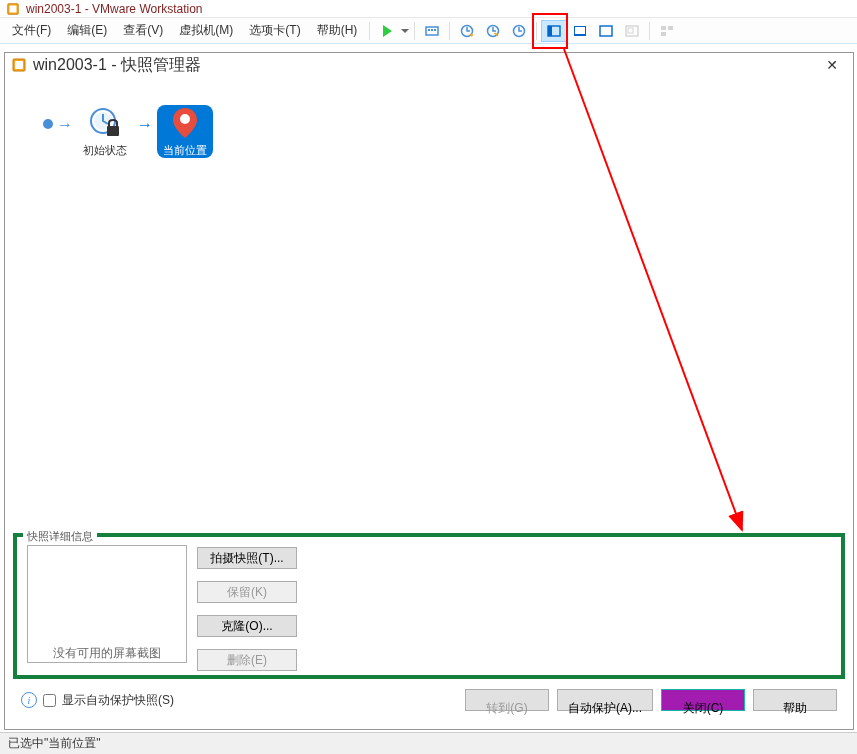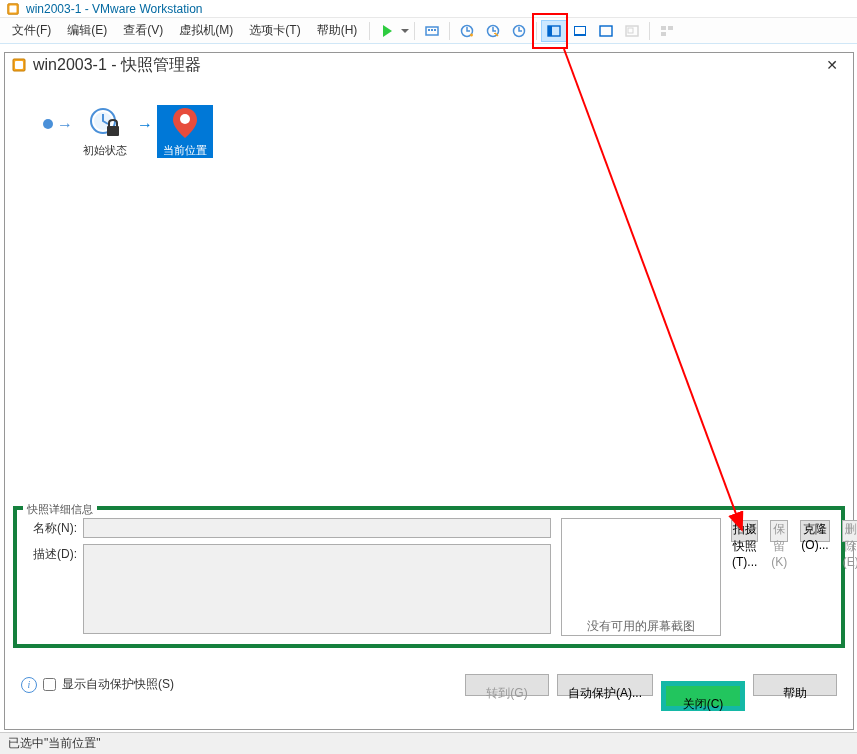--- a/index.html
+++ b/index.html
@@ -1,18 +1,18 @@
 <!DOCTYPE html>
 <html><head>
 <meta charset="utf-8">
 <style>
 * { box-sizing: border-box; margin: 0; padding: 0; font-family: "Microsoft YaHei", "Segoe UI", sans-serif; }
 body { width: 857px; height: 754px; background: #fff; font-size: 12px; color: #333; position: relative; overflow: hidden; }
 
-.titlebar { height: 18px; display: flex; align-items: center; padding: 0 6px; color: #0369a1; font-size: 12px; border-bottom: 1px solid #e8e8e8; }
+.titlebar { height: 18px; display: flex; align-items: center; padding: 0 6px; color: #7f1d1d; font-size: 12px; border-bottom: 1px solid #e8e8e8; }
 .titlebar .app-icon { width: 14px; height: 14px; margin-right: 6px; display: inline-flex; align-items: center; justify-content: center; }
 
 .menubar { height: 26px; display: flex; align-items: center; padding: 0 4px; border-bottom: 1px solid #d0e7f7; background: #fdfdfd; }
 .menubar .menu-item { padding: 3px 8px; cursor: pointer; }
 .menubar .sep { width: 1px; height: 18px; background: #ddd; margin: 0 4px; }
 .menubar .tool-btn { width: 26px; height: 22px; display: inline-flex; align-items: center; justify-content: center; cursor: pointer; position: relative; }
 .menubar .tool-btn.active { background: #cce8ff; border: 1px solid #99d1ff; }
 .menubar .tool-btn svg { width: 16px; height: 16px; }
 .play-btn svg { fill: #2ecc40; }
 .play-dd { width: 10px !important; }
@@ -28,43 +28,43 @@
 
 .dialog-body { flex: 1; padding: 8px; display: flex; flex-direction: column; }
 
 .snapshot-canvas { flex: 1; border: none; background: #fff; position: relative; padding: 20px 30px; }
 .snap-flow { display: flex; align-items: flex-start; gap: 4px; }
 .snap-dot { width: 10px; height: 10px; border-radius: 50%; background: #4a90d9; margin-top: 14px; }
 .snap-arrow { color: #4a90d9; font-size: 16px; margin-top: 9px; }
 .snap-node { display: flex; flex-direction: column; align-items: center; width: 56px; }
 .snap-node .icon-box { width: 40px; height: 36px; display: flex; align-items: center; justify-content: center; }
 .snap-node .label { font-size: 11px; margin-top: 2px; text-align: center; }
-.snap-node.selected { background: #0078d7; color: #fff; }
+.snap-node.selected { background: #0078d7; color: #fff; border-radius: 8px; }
 .snap-node.selected .label { color: #fff; }
 
 .details-frame { border: 4px solid #15803d; margin-top: 4px; padding: 8px 10px 4px; position: relative; }
 .details-frame .legend { position: absolute; top: -8px; left: 6px; background: #fff; padding: 0 4px; font-size: 11px; color: #555; }
 .details-row { display: flex; gap: 10px; }
 .details-left { flex: 1; }
 .details-left .field { display: flex; align-items: flex-start; margin-bottom: 6px; }
 .details-left .field label { width: 56px; text-align: right; padding-right: 6px; padding-top: 2px; font-size: 12px; }
 .details-left .field input, .details-left .field textarea { flex: 1; font-size: 12px; padding: 2px 4px; border: 1px solid #adadad; background: #f0f0f0; color: #888; }
 .details-left .field textarea { height: 90px; resize: none; }
 .preview-box { width: 160px; height: 118px; border: 1px solid #adadad; display: flex; align-items: flex-end; justify-content: center; font-size: 12px; color: #666; }
-.details-buttons { width: 100px; display: flex; flex-direction: row; gap: 12px; padding-top:2px;}
+.details-buttons { width: 100px; display: flex; flex-direction: column; gap: 12px; padding-top:2px;}
 .details-buttons button { height: 22px; font-size: 12px; border: 1px solid #adadad; background: #e1e1e1; cursor: pointer; }
 .details-buttons button:disabled { color: #999; background: #efefef; }
 
 .dialog-footer { display: flex; align-items: center; padding: 10px 8px; gap: 8px; }
 .dialog-footer .left { display: flex; align-items: center; gap: 6px; flex: 1; }
 .dialog-footer .info-icon { width: 16px; height: 16px; border-radius: 50%; border: 1px solid #4a90d9; color: #4a90d9; display: inline-flex; align-items: center; justify-content: center; font-size: 10px; font-style: italic; font-family: serif;}
 .dialog-footer input[type=checkbox]{ width:13px; height:13px;}
 .dialog-footer button { min-width: 84px; height: 22px; font-size: 12px; border: 1px solid #adadad; background: #e1e1e1; cursor: pointer; padding: 10px 10px; }
 .dialog-footer button:disabled { color: #999; }
-.dialog-footer button.primary { border: 5px solid #14b8a6; background: #22c55e; margin-top: 23px; }
+.dialog-footer button.primary { border: 1px solid #14b8a6; background: #a21caf; }
 
 .statusbar { position: absolute; bottom: 0; left: 0; right: 0; height: 22px; border-top: 1px solid #ccc; background: #f0f0f0; display: flex; align-items: center; padding: 0 8px; font-size: 12px; }
 
 .vm-logo { fill:#f5a623; stroke:#c77d00; stroke-width:1; }
 </style>
 </head>
 <body>
 
 <div class="titlebar">
   <span class="app-icon">
@@ -208,30 +208,20 @@
               </svg>
           </div>
           <div class="label">当前位置</div>
         </div>
       </div>
     </div>
 
     <div class="details-frame">
       <span class="legend">快照详细信息</span>
       <div class="details-row">
-        <div class="details-left">
-          <div class="field">
-            <label>名称(N):</label>
-            <input type="text" disabled="" value="" style="">
-          </div>
-          <div class="field">
-            <label>描述(D):</label>
-            <textarea disabled="" style=""></textarea>
-          </div>
-        </div>
         <div class="preview-box">
           <span>没有可用的屏幕截图</span>
         </div>
         <div class="details-buttons">
           <button>拍摄快照(T)...</button>
           <button disabled="">保留(K)</button>
           <button>克隆(O)...</button>
           <button disabled="">删除(E)</button>
         </div>
       </div>

